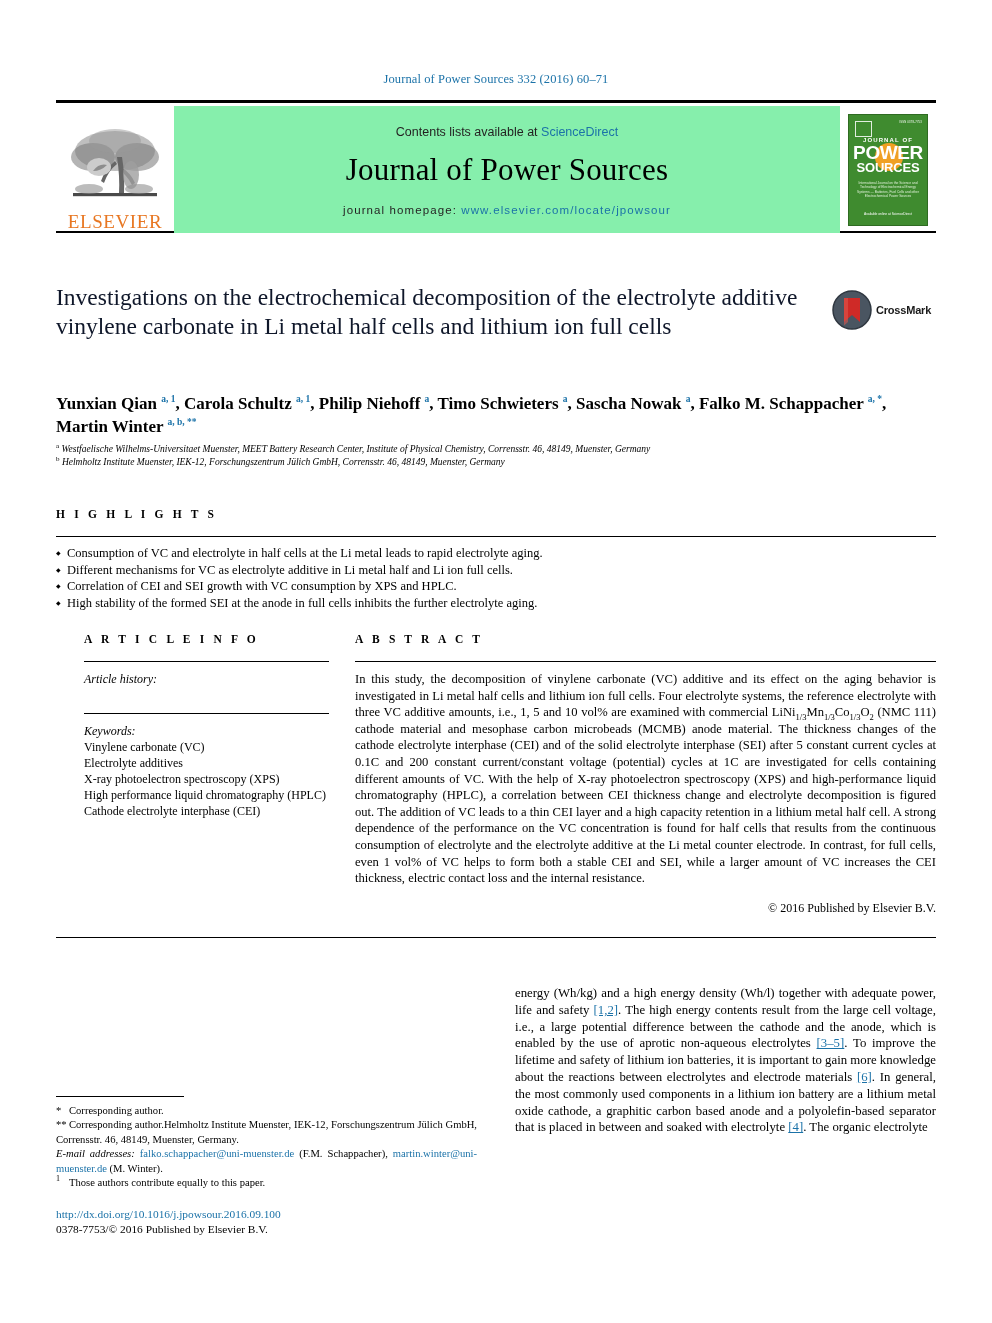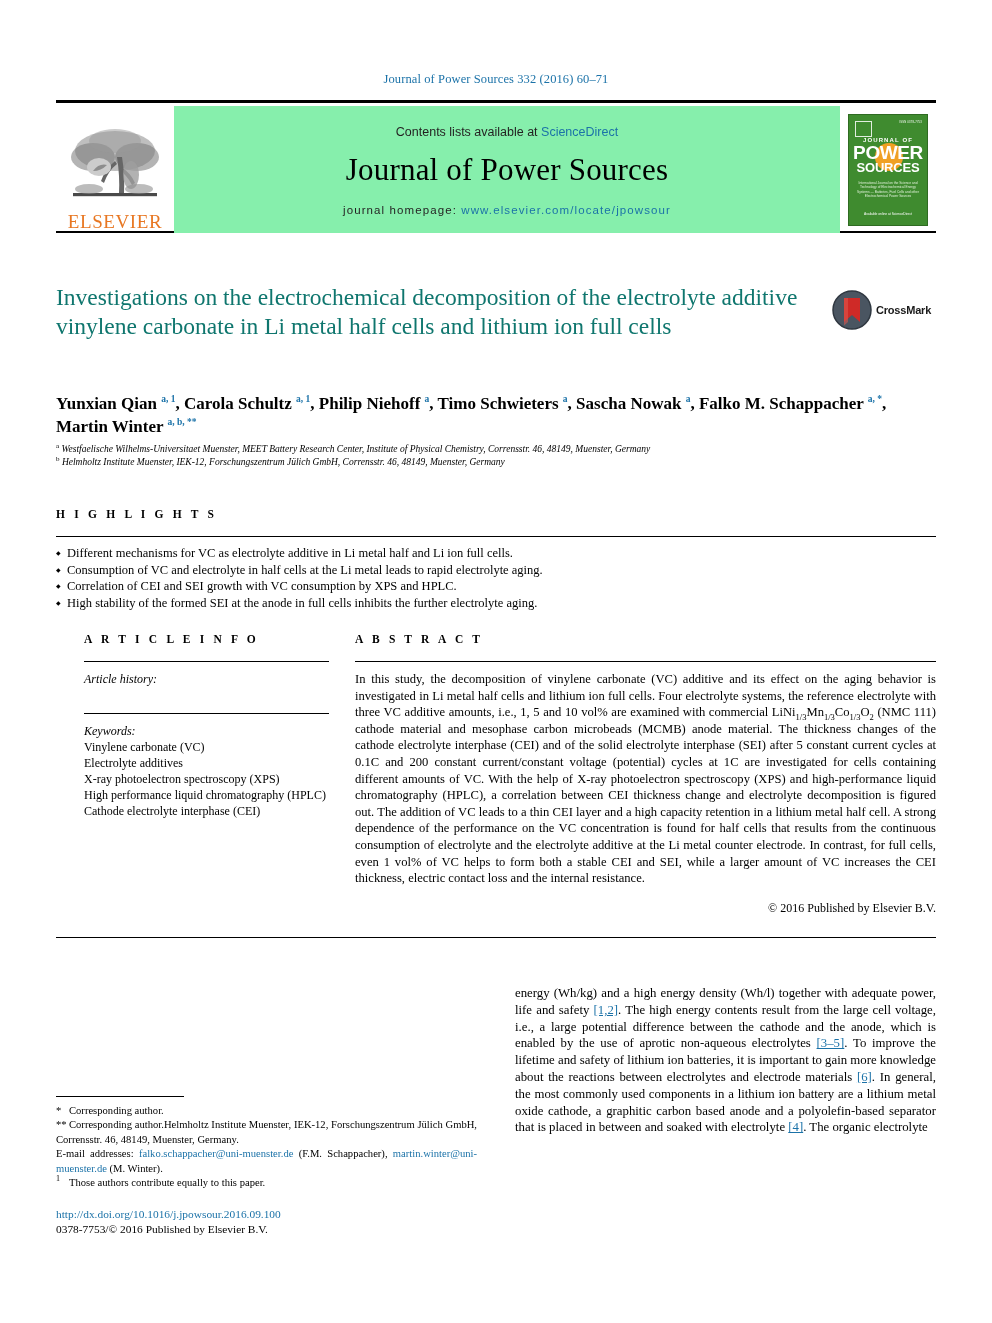--- a/index.html
+++ b/index.html
@@ -206,21 +206,21 @@
   .title-area {
     position: absolute;
     left: 56px; top: 283px;
     width: 880px;
   }
   .article-title {
     width: 770px;
     font-family: "Liberation Serif", serif;
     font-size: 23.5px;
     line-height: 28.5px;
-    color: #0f766e;
+    color: #0f172a;
     margin: 0;
     font-weight: normal;
   }
   .crossmark {
     position: absolute;
     right: 0; top: 5px;
     width: 104px;
     height: 44px;
     display: flex;
     align-items: center;
@@ -406,21 +406,21 @@
     line-height: 14.4px;
     text-align: justify;
     margin: 0;
   }
   .fn-line sup { font-size: 8px; vertical-align: super; line-height: 0; }
   .fn-mark {
     display: inline-block;
     width: 13px;
     text-align: left;
   }
-  .fn-email-label { }
+  .fn-email-label { font-style: italic; }
   .link { color: #1b72a8; text-decoration: none; }
 
   .doi-block {
     position: absolute;
     left: 56px; top: 1207px;
     width: 430px;
   }
   .doi-link {
     display: block;
     font-size: 11.4px;
@@ -507,22 +507,22 @@
   <div class="authors"><span>Yunxian Qian </span><sup>a, 1</sup><span>, </span><span>Carola Schultz </span><sup>a, 1</sup><span>, </span><span>Philip Niehoff </span><sup>a</sup><span>, </span><span>Timo Schwieters </span><sup>a</sup><span>, </span><span>Sascha Nowak </span><sup>a</sup><span>, </span><span>Falko M. Schappacher </span><sup>a, *</sup><span>, </span><span>Martin Winter </span><sup>a, b, **</sup></div>
   <div class="affils">
       <div><sup>a</sup><span> Westfaelische Wilhelms-Universitaet Muenster, MEET Battery Research Center, Institute of Physical Chemistry, Corrensstr. 46, 48149, Muenster, Germany</span></div>
       <div><sup>b</sup><span> Helmholtz Institute Muenster, IEK-12, Forschungszentrum Jülich GmbH, Corrensstr. 46, 48149, Muenster, Germany</span></div>
     </div>
 
   <div class="highlights">
     <div class="section-head">H I G H L I G H T S</div>
     <div class="hl-rule"></div>
     <ul class="hl-list">
+        <li>Consumption of VC and electrolyte in half cells at the Li metal leads to rapid electrolyte aging.</li>
         <li>Different mechanisms for VC as electrolyte additive in Li metal half and Li ion full cells.</li>
-        <li>Consumption of VC and electrolyte in half cells at the Li metal leads to rapid electrolyte aging.</li>
         <li>Correlation of CEI and SEI growth with VC consumption by XPS and HPLC.</li>
         <li>High stability of the formed SEI at the anode in full cells inhibits the further electrolyte aging.</li>
       </ul>
   </div>
 
   <div class="infoabs">
     <div class="ia-cols">
       <div class="ia-left">
         <div class="section-head">A R T I C L E  I N F O</div>
         <div class="ia-rule"></div>

